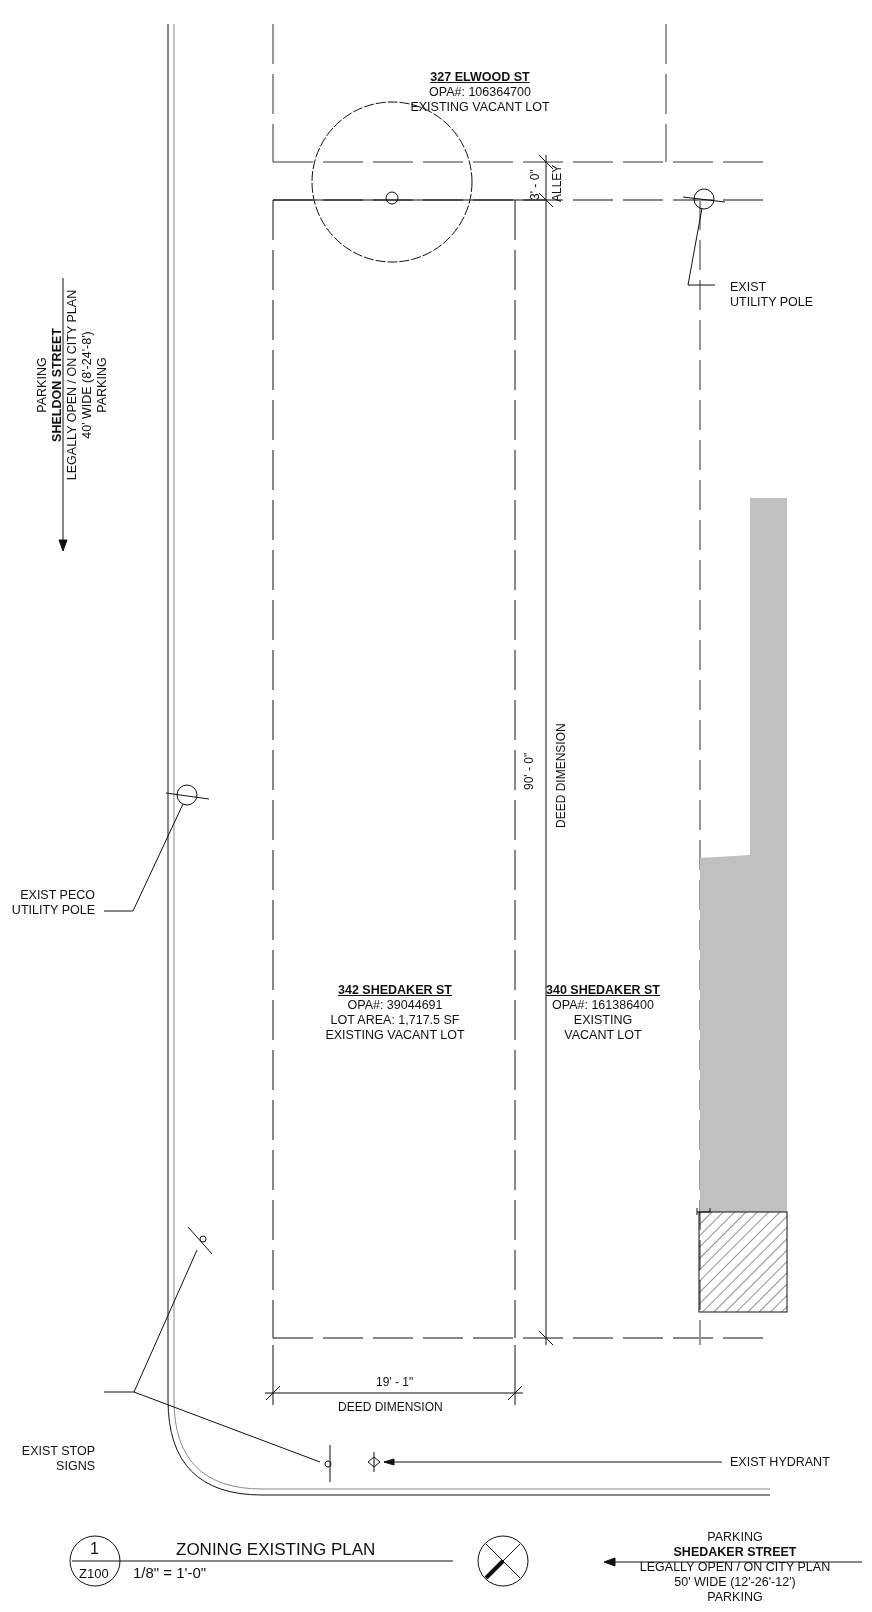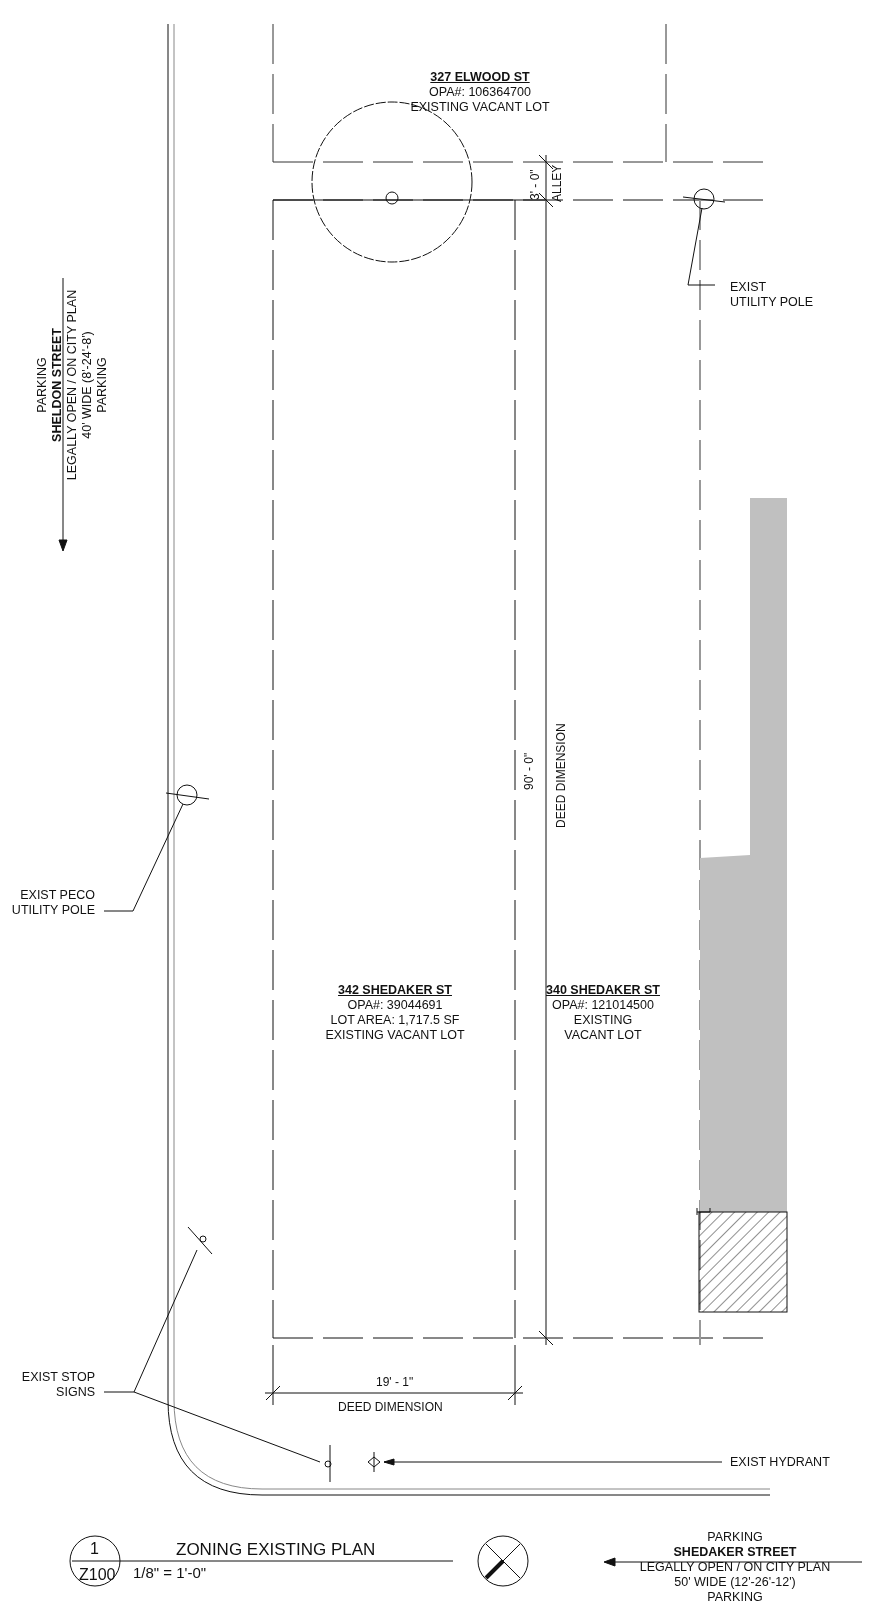--- a/index.html
+++ b/index.html
@@ -7,21 +7,21 @@
          font-family: "Liberation Sans", sans-serif; color: #111; }
   svg.plan { position: absolute; left: 0; top: 0; width: 872px; height: 1612px; }
   .lbl { position: absolute; font-size: 12.5px; line-height: 15px; text-align: center; white-space: nowrap; color: #111; }
   .lbl .title { font-weight: bold; text-decoration: underline; display: block; }
   .lbl span { display: block; }
   .left { text-align: left; }
   .right { text-align: right; }
   .rot { transform-origin: 0 0; transform: rotate(-90deg); }
   .dim { position: absolute; font-size: 12px; white-space: nowrap; }
   .view-num { position: absolute; font-size: 16px; }
-  .view-sheet { position: absolute; font-size: 16px; }
+  .view-sheet { position: absolute; font-size: 13px; }
   .view-title { position: absolute; font-size: 17px; white-space: nowrap; }
   .view-scale { position: absolute; font-size: 15px; white-space: nowrap; }
 </style>
 </head>
 <body>
 
 <svg class="plan" viewBox="0 0 872 1612" xmlns="http://www.w3.org/2000/svg">
 
   <g fill="none">
     <path d="M168 24 L168 1400 Q168 1495 262 1495 L770 1495" stroke="#111" stroke-width="1"></path>
@@ -140,37 +140,37 @@
 
 <div class="lbl" style="left:310px;top:983px;width:170px;">
   <span class="title">342 SHEDAKER ST</span>
   <span>OPA#: 39044691</span>
   <span>LOT AREA: 1,717.5 SF</span>
   <span>EXISTING VACANT LOT</span>
 </div>
 
 <div class="lbl" style="left:533px;top:983px;width:140px;">
   <span class="title">340 SHEDAKER ST</span>
-  <span>OPA#: 121014500</span>
+  <span>OPA#: 161386400</span>
   <span>EXISTING</span>
   <span>VACANT LOT</span>
 </div>
 
 <div class="dim" style="left:376px;top:1375px;">19' - 1"</div>
 <div class="dim" style="left:338px;top:1400px;">DEED DIMENSION</div>
 
 <div class="lbl left" style="left:730px;top:280px;">
   <span>EXIST</span>
   <span>UTILITY POLE</span>
 </div>
 <div class="lbl right" style="left:0px;top:888px;width:95px;">
   <span>EXIST PECO</span>
   <span>UTILITY POLE</span>
 </div>
-<div class="lbl right" style="left:0px;top:1370px;width:95px;">
+<div class="lbl right" style="left:0px;top:1444px;width:95px;">
   <span>EXIST STOP</span>
   <span>SIGNS</span>
 </div>
 <div class="lbl left" style="left:730px;top:1455px;">
   <span>EXIST HYDRANT</span>
 </div>
 
 <div class="lbl rot" style="left:35px;top:490px;width:210px;">
   <span>PARKING</span>
   <span style="font-weight:bold;">SHELDON STREET</span>

